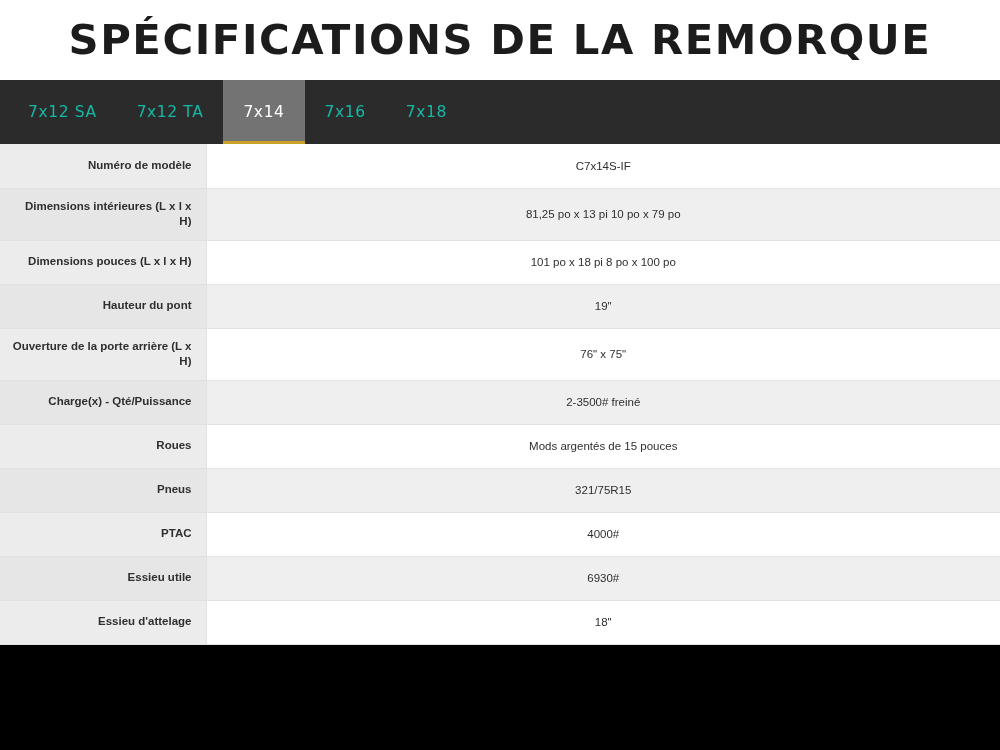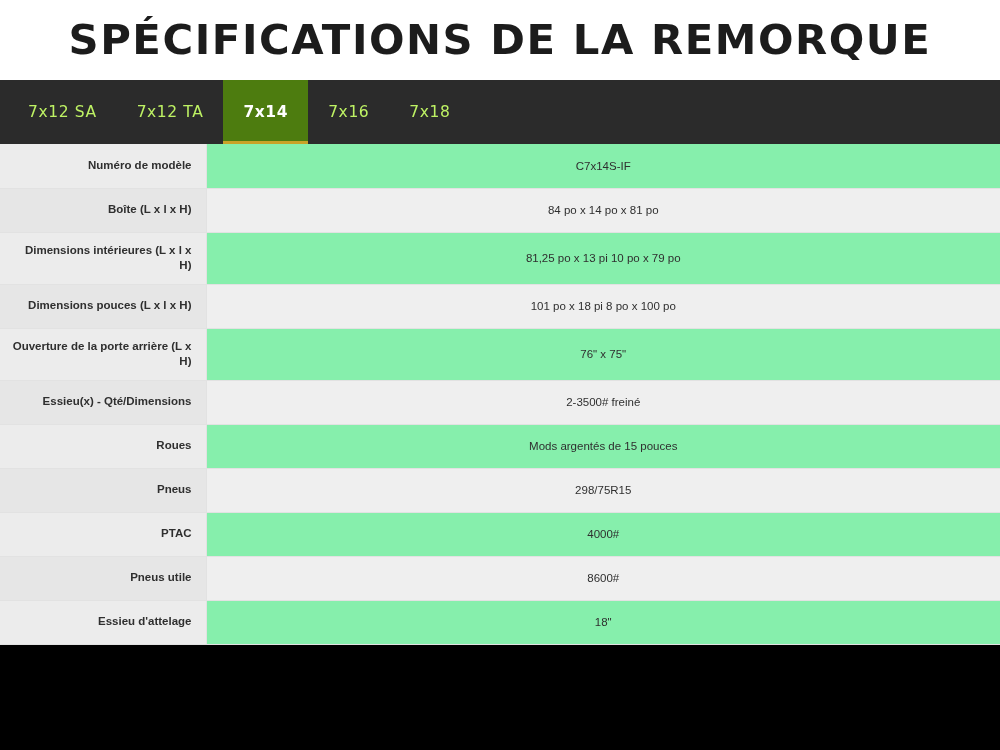--- a/index.html
+++ b/index.html
@@ -41,32 +41,32 @@
     display: flex;
     align-items: stretch;
     padding-left: 8px;
   }
   .tab {
     min-width: 78px;
     padding: 0 20px;
     display: flex;
     align-items: center;
     justify-content: center;
-    color: #bef264;
+    color: #14b8a6;
     font-family: "DejaVu Sans", sans-serif;
     font-size: 15.5px;
     letter-spacing: 0.6px;
     font-weight: 400;
     cursor: pointer;
     position: relative;
   }
   .tab.active {
-    background: #4d7c0f;
+    background: #737373;
     color: #ffffff;
-    font-weight: 700;
+    font-weight: 400;
     text-align: center;
   }
   .tab.active::after {
     content: "";
     position: absolute;
     left: 0; right: 0; bottom: 0;
     height: 3px;
     background: #c9a227;
   }
   
@@ -85,21 +85,21 @@
   .spec-label {
     width: 206px;
     background: #ececec;
     text-align: right;
     padding: 10px 14px 10px 10px;
     font-weight: 700;
     line-height: 1.35;
     border-right: 1px solid #e2e2e2;
   }
   .spec-value {
-    background: #86efac;
+    background: #ffffff;
     text-align: center;
     padding: 10px 14px;
     font-weight: 400;
     color: #3a3a3a;
   }
   .spec-table tr:nth-child(even) .spec-label { background: #e6e6e6; }
   .spec-table tr:nth-child(even) .spec-value { background: #efefef; }
 </style>
 </head>
 <body>
@@ -128,54 +128,54 @@
     </div>
   </div>
 
   <table class="spec-table">
     <tbody>
       <tr>
         <td class="spec-label">Numéro de modèle</td>
         <td class="spec-value">C7x14S-IF</td>
       </tr>
       <tr>
-        <td class="spec-label">Boîte (L x l x H)</td>
-        <td class="spec-value">84 po x 14 po x 81 po</td>
-      </tr>
-      <tr>
         <td class="spec-label">Dimensions intérieures (L x l x H)</td>
         <td class="spec-value">81,25 po x 13 pi 10 po x 79 po</td>
       </tr>
       <tr>
         <td class="spec-label">Dimensions pouces (L x l x H)</td>
         <td class="spec-value">101 po x 18 pi 8 po x 100 po</td>
       </tr>
       <tr>
+        <td class="spec-label">Hauteur du pont</td>
+        <td class="spec-value">19"</td>
+      </tr>
+      <tr>
         <td class="spec-label">Ouverture de la porte arrière (L x H)</td>
         <td class="spec-value">76" x 75"</td>
       </tr>
       <tr>
-        <td class="spec-label">Essieu(x) - Qté/Dimensions</td>
+        <td class="spec-label">Charge(x) - Qté/Puissance</td>
         <td class="spec-value">2-3500# freiné</td>
       </tr>
       <tr>
         <td class="spec-label">Roues</td>
         <td class="spec-value">Mods argentés de 15 pouces</td>
       </tr>
       <tr>
         <td class="spec-label">Pneus</td>
-        <td class="spec-value">298/75R15</td>
+        <td class="spec-value">321/75R15</td>
       </tr>
       <tr>
         <td class="spec-label">PTAC</td>
         <td class="spec-value">4000#</td>
       </tr>
       <tr>
-        <td class="spec-label">Pneus utile</td>
-        <td class="spec-value">8600#</td>
+        <td class="spec-label">Essieu utile</td>
+        <td class="spec-value">6930#</td>
       </tr>
       <tr>
         <td class="spec-label">Essieu d'attelage</td>
         <td class="spec-value">18"</td>
       </tr>
     </tbody>
   </table>
 
 </div>
 

